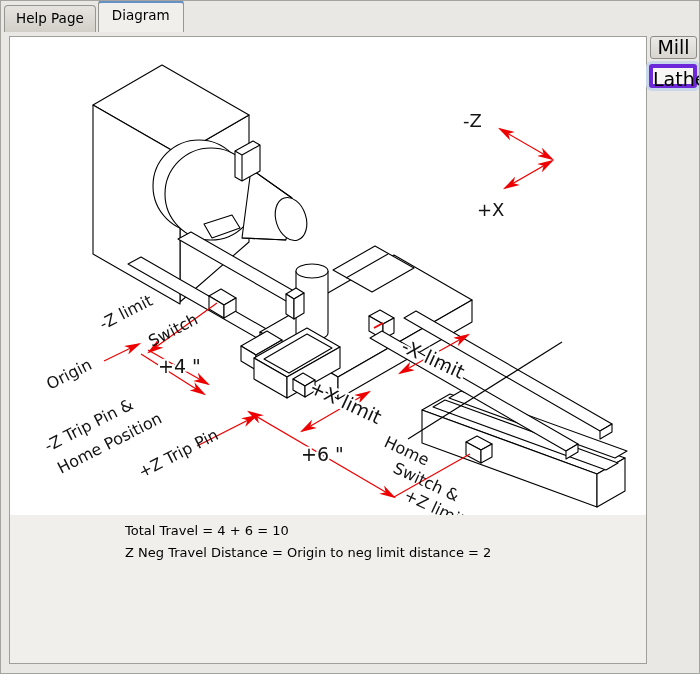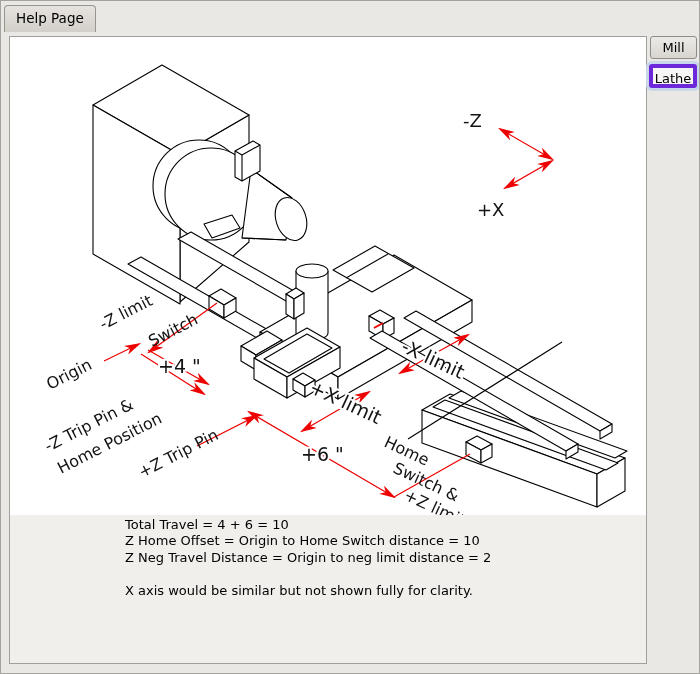--- a/index.html
+++ b/index.html
@@ -12,43 +12,44 @@
   .tab{font-size:13.5px;color:#000;padding:4px 11px 5px;margin-right:2px;
        background:linear-gradient(#e7e4e0,#d2cfc9);
        border:1px solid #97958f;border-bottom:none;border-radius:4px 4px 0 0;height:17px;}
   .tab.active{background:#f1efec;border-top:3px solid #6791c6;padding:4px 13px 6px;height:19px;
        position:relative;z-index:3;}
   
   .frame{position:absolute;left:8px;top:35px;width:636px;height:626px;border:1px solid #a19f9a;
          background:#f1efec;z-index:2;}
   .draw-area{width:636px;height:478px;background:#ffffff;overflow:hidden;}
   .notes{padding:2px 0 0 115px;font-size:13px;line-height:16.4px;color:#000;}
-  .note-line{min-height:16.4px;white-space:pre;}
+  .note-line{min-height:16.4px;white-space:pre;margin-top:6px;}
   
-  .btn{position:absolute;box-sizing:border-box;text-align:center;font-size:13px;color:#000;z-index:4;}
+  .btn{position:absolute;box-sizing:border-box;text-align:center;font-size:19px;color:#000;z-index:4;}
   .btn-mill{left:649px;top:35px;width:47px;height:23px;line-height:21px;
             background:linear-gradient(#eceae7,#d8d5d0);border:1px solid #8e8c87;border-radius:3px;}
   .btn-lathe{left:648px;top:63px;width:48px;height:24px;line-height:22px;background:#f7f6f4;
             border:4px solid #6d28d9;border-radius:3px;box-shadow:0 0 0 3px #c9d7ea;}
   
   svg .blk{fill:#ffffff;stroke:#000000;stroke-width:1.1;stroke-linejoin:round;}
   svg .ln{fill:none;stroke:#000000;stroke-width:1.1;stroke-linejoin:round;}
   svg .red{fill:none;stroke:#ee0000;stroke-width:1.2;}
   svg .redtick{fill:none;stroke:#ee0000;stroke-width:2;}
   svg text{fill:#131313;font-family:"DejaVu Sans","Liberation Sans",sans-serif;font-size:16px;}
   svg text.dim{font-size:19px;paint-order:stroke;stroke:#ffffff;stroke-width:4px;}
   svg text.axis{font-size:18px;}
 </style>
 </head>
 <body>
 
 <div class="app">
 
   <div class="tabbar">
     <div class="tab">Help Page</div>
+    <div class="tab active">Diagram</div>
   </div>
 
   <div class="btn btn-mill">Mill</div>
   <div class="btn btn-lathe">Lathe</div>
 
   <div class="frame">
     <div class="draw-area">
       <svg width="636" height="478" viewBox="8 35 636 478">
         <defs>
           <marker id="ra" orient="auto-start-reverse" markerWidth="14" markerHeight="8" refX="12" refY="4" viewBox="0 0 14 8">
@@ -165,20 +166,18 @@
           <text class="dim" transform="translate(299,459)">+6 "</text>
           <text transform="translate(381,444) rotate(25)">Home</text>
           <text transform="translate(390,470) rotate(25)">Switch &amp;</text>
           <text transform="translate(401,497) rotate(25)">+Z limit</text>
         </g>
       </svg>
     </div>
 
     <div class="notes">
       <div class="note-line">Total Travel = 4 + 6 = 10</div>
-      <div class="note-line">Z Home Offset = Origin to Home Switch distance = 10</div>
       <div class="note-line">Z Neg Travel Distance = Origin to neg limit distance = 2</div>
       <div class="note-line"></div>
-      <div class="note-line">X axis would be similar but not shown fully for clarity.</div>
     </div>
   </div>
 
 </div>
 
 </body></html>

